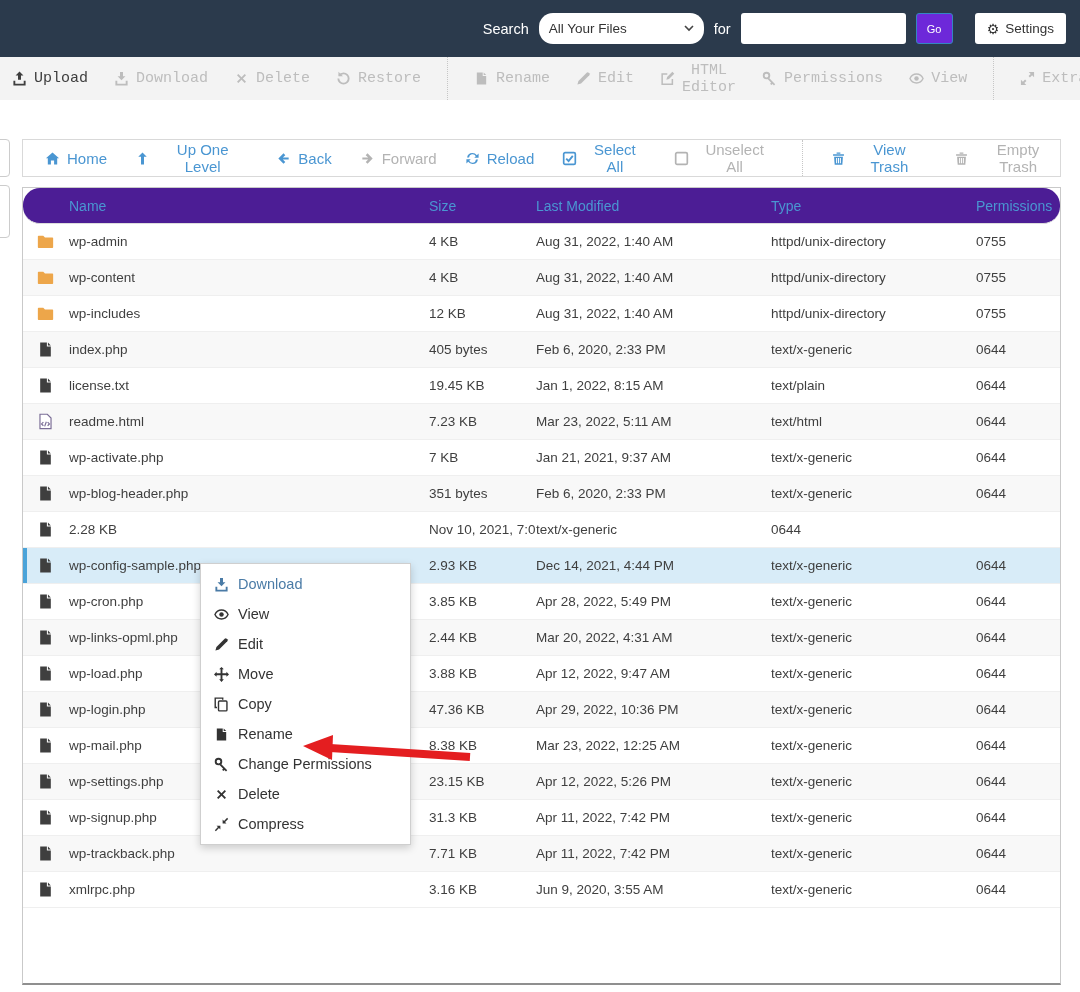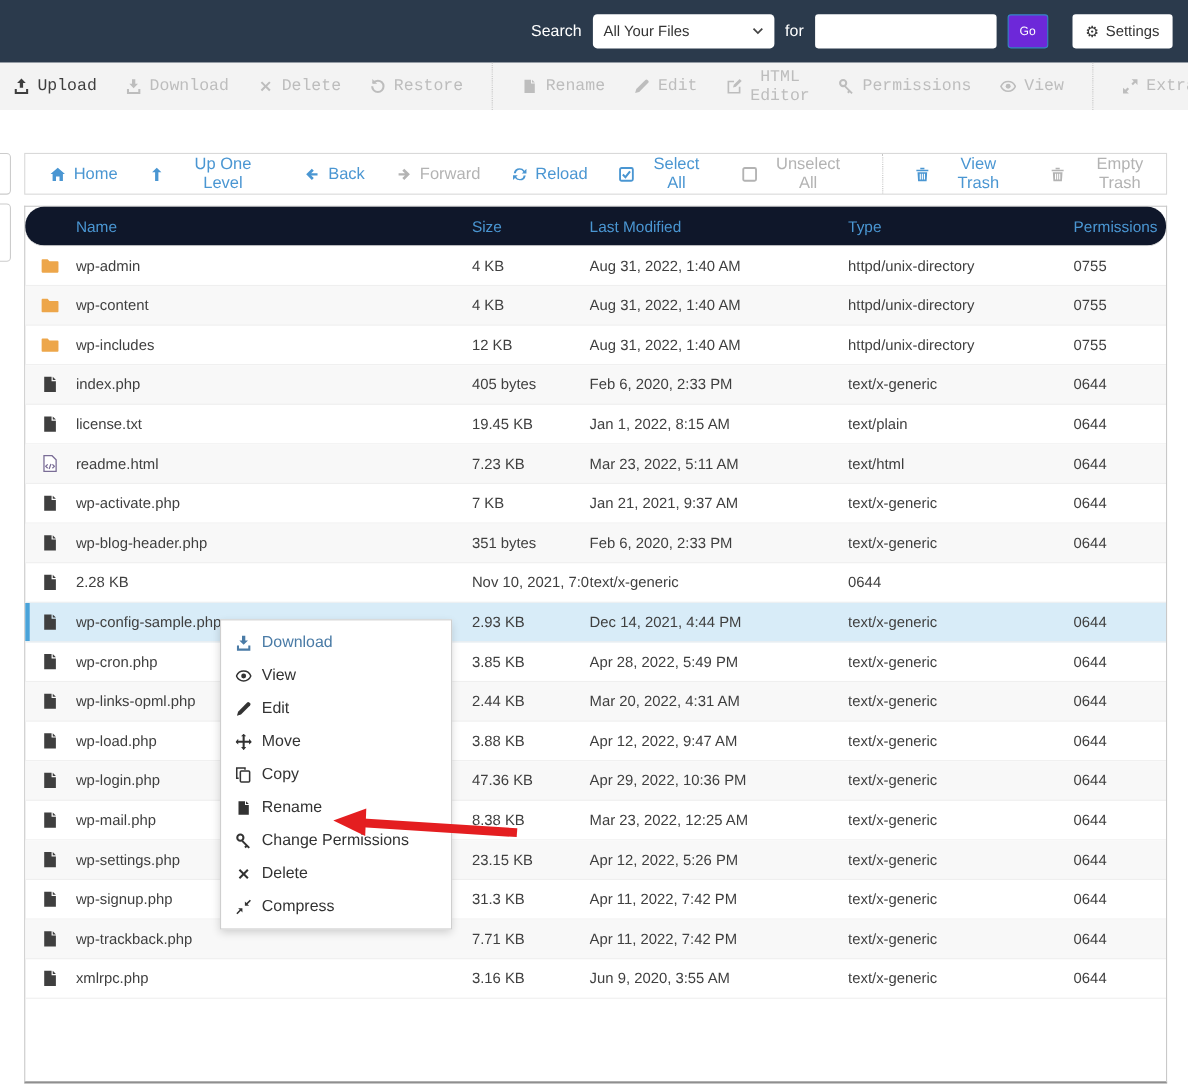--- a/index.html
+++ b/index.html
@@ -3,21 +3,21 @@
 <meta charset="utf-8">
 <style>
   html,body{margin:0;padding:0;}
   body{font-family:"Liberation Sans", sans-serif;background:#fff;}
   .stage{position:relative;width:1080px;height:992px;overflow:hidden;background:#fff;}
 
   
   .topbar{position:absolute;left:0;top:0;width:100%;height:57px;background:#2b3a4c;
     display:flex;align-items:center;justify-content:flex-end;gap:10px;padding-right:14px;box-sizing:border-box;}
   .topbar .lbl{color:#fff;font-size:14.5px;}
-  .scope-select{width:165px;height:31px;background:#fff;border-radius:4px;display:flex;align-items:center;
+  .scope-select{width:165px;height:31px;background:#fff;border-radius:14px;display:flex;align-items:center;
     justify-content:space-between;padding:0 10px;box-sizing:border-box;cursor:pointer;}
   .scope-select span{font-size:13.5px;color:#333;}
   .chev{width:10px;height:7px;}
   .search-box{width:165px;height:31px;border:none;border-radius:3px;background:#fff;box-sizing:border-box;padding:0 8px;font-size:13.5px;}
   .go-btn{width:37px;height:31px;background:#6d28d9;border:1px solid #3486c2;border-radius:3px;color:#fff;font-size:11px;cursor:pointer;}
   .settings-btn{height:31px;background:#fff;border:none;border-radius:3px;color:#333;font-size:13.5px;
     display:flex;align-items:center;gap:6px;padding:0 12px;margin-left:12px;cursor:pointer;}
   .gear{font-size:14px;line-height:1;}
 
   
@@ -37,21 +37,21 @@
 
   
   .frag{position:absolute;background:#fff;border:1px solid #ccc;border-radius:4px;width:24px;left:-14px;box-sizing:border-box;}
   .frag1{top:139px;height:38px;}
   .frag2{top:185px;height:53px;}
 
   
   .tablebox{position:absolute;left:22px;top:187px;width:1039px;height:798px;background:#fff;
     border:1px solid #c9c9c9;border-bottom:2px solid #8f8f8f;box-sizing:border-box;}
   .thead,.trow{display:grid;grid-template-columns:46px 360px 107px 235px 205px 1fr;align-items:center;}
-  .thead{height:35px;background:#0f172a;color:#4a96d2;font-size:14px;border-bottom:1px solid #ddd;border-radius:17px;}
+  .thead{height:35px;background:#4c1d95;color:#4a96d2;font-size:14px;border-bottom:1px solid #ddd;border-radius:17px;}
   .trow{height:35px;border-bottom:1px solid #efefef;font-size:13.5px;color:#3f3f3f;cursor:pointer;}
   .trow:nth-child(even){background:#f8f8f8;}
   .trow.selected{background:#d8ecf8;box-shadow:inset 4px 0 0 #4aa3d9;}
   .cell{overflow:hidden;white-space:nowrap;}
   .ci{padding-left:14px;box-sizing:border-box;}
 
   
   .ic{width:15px;height:15px;fill:currentColor;flex:0 0 auto;}
   .fic{width:17px;height:17px;display:block;}
 

